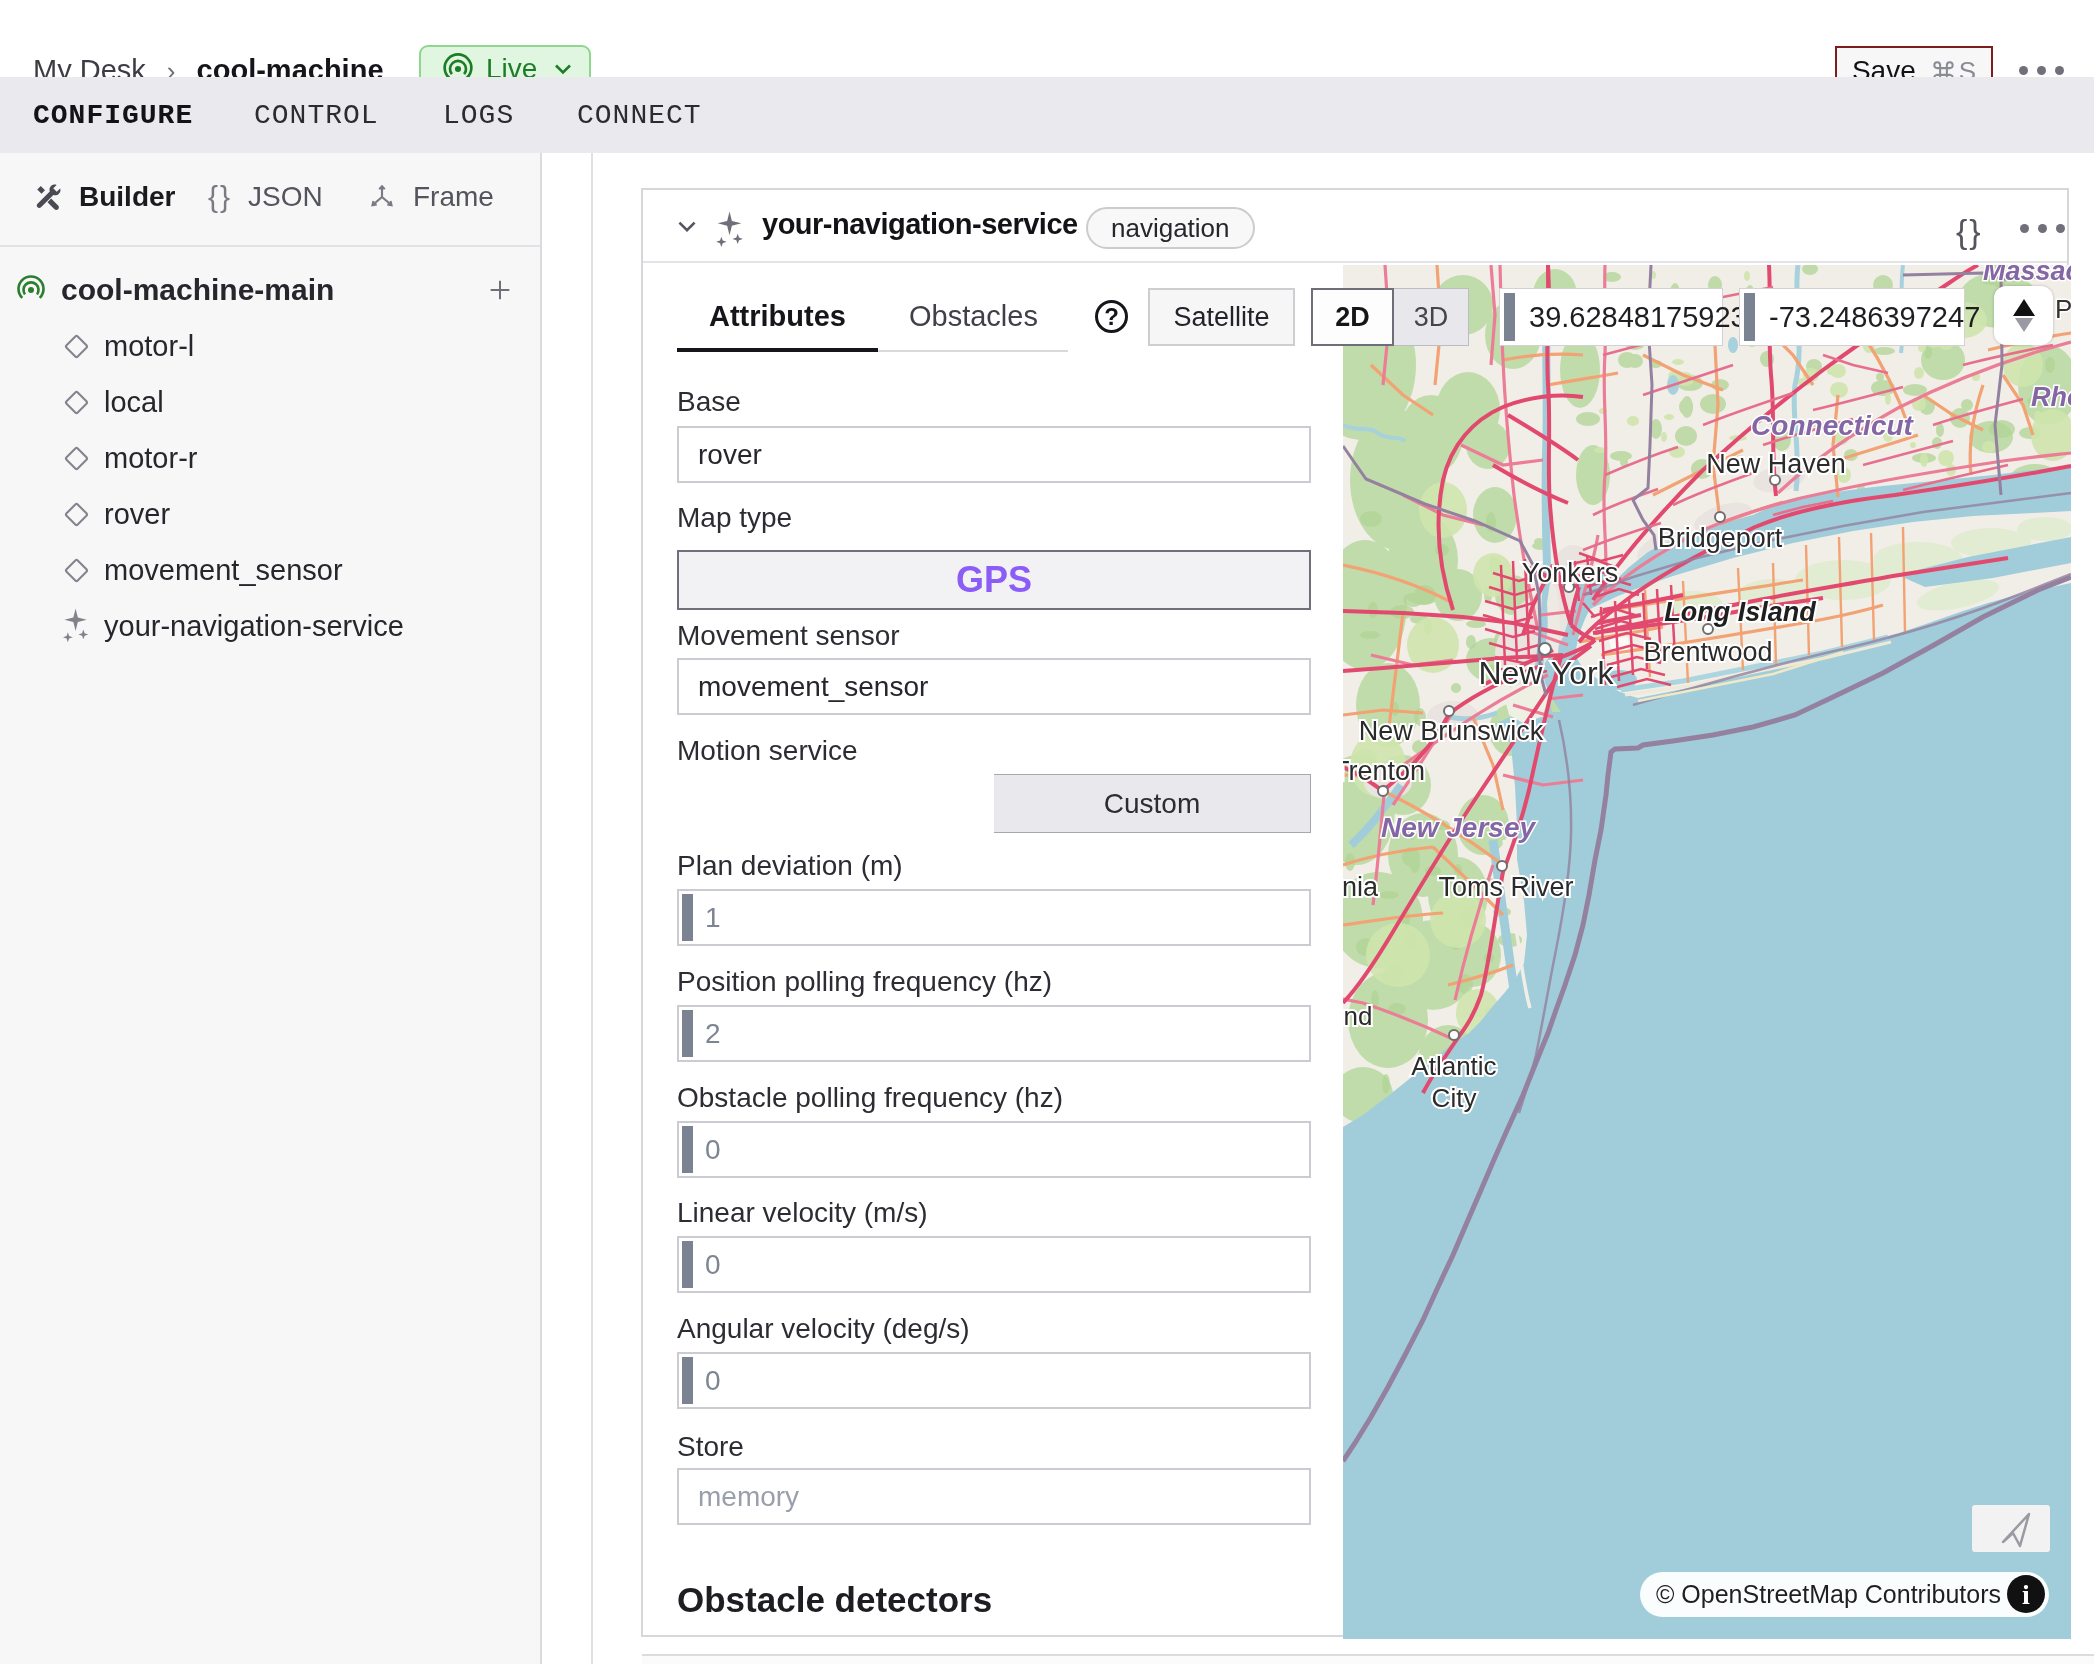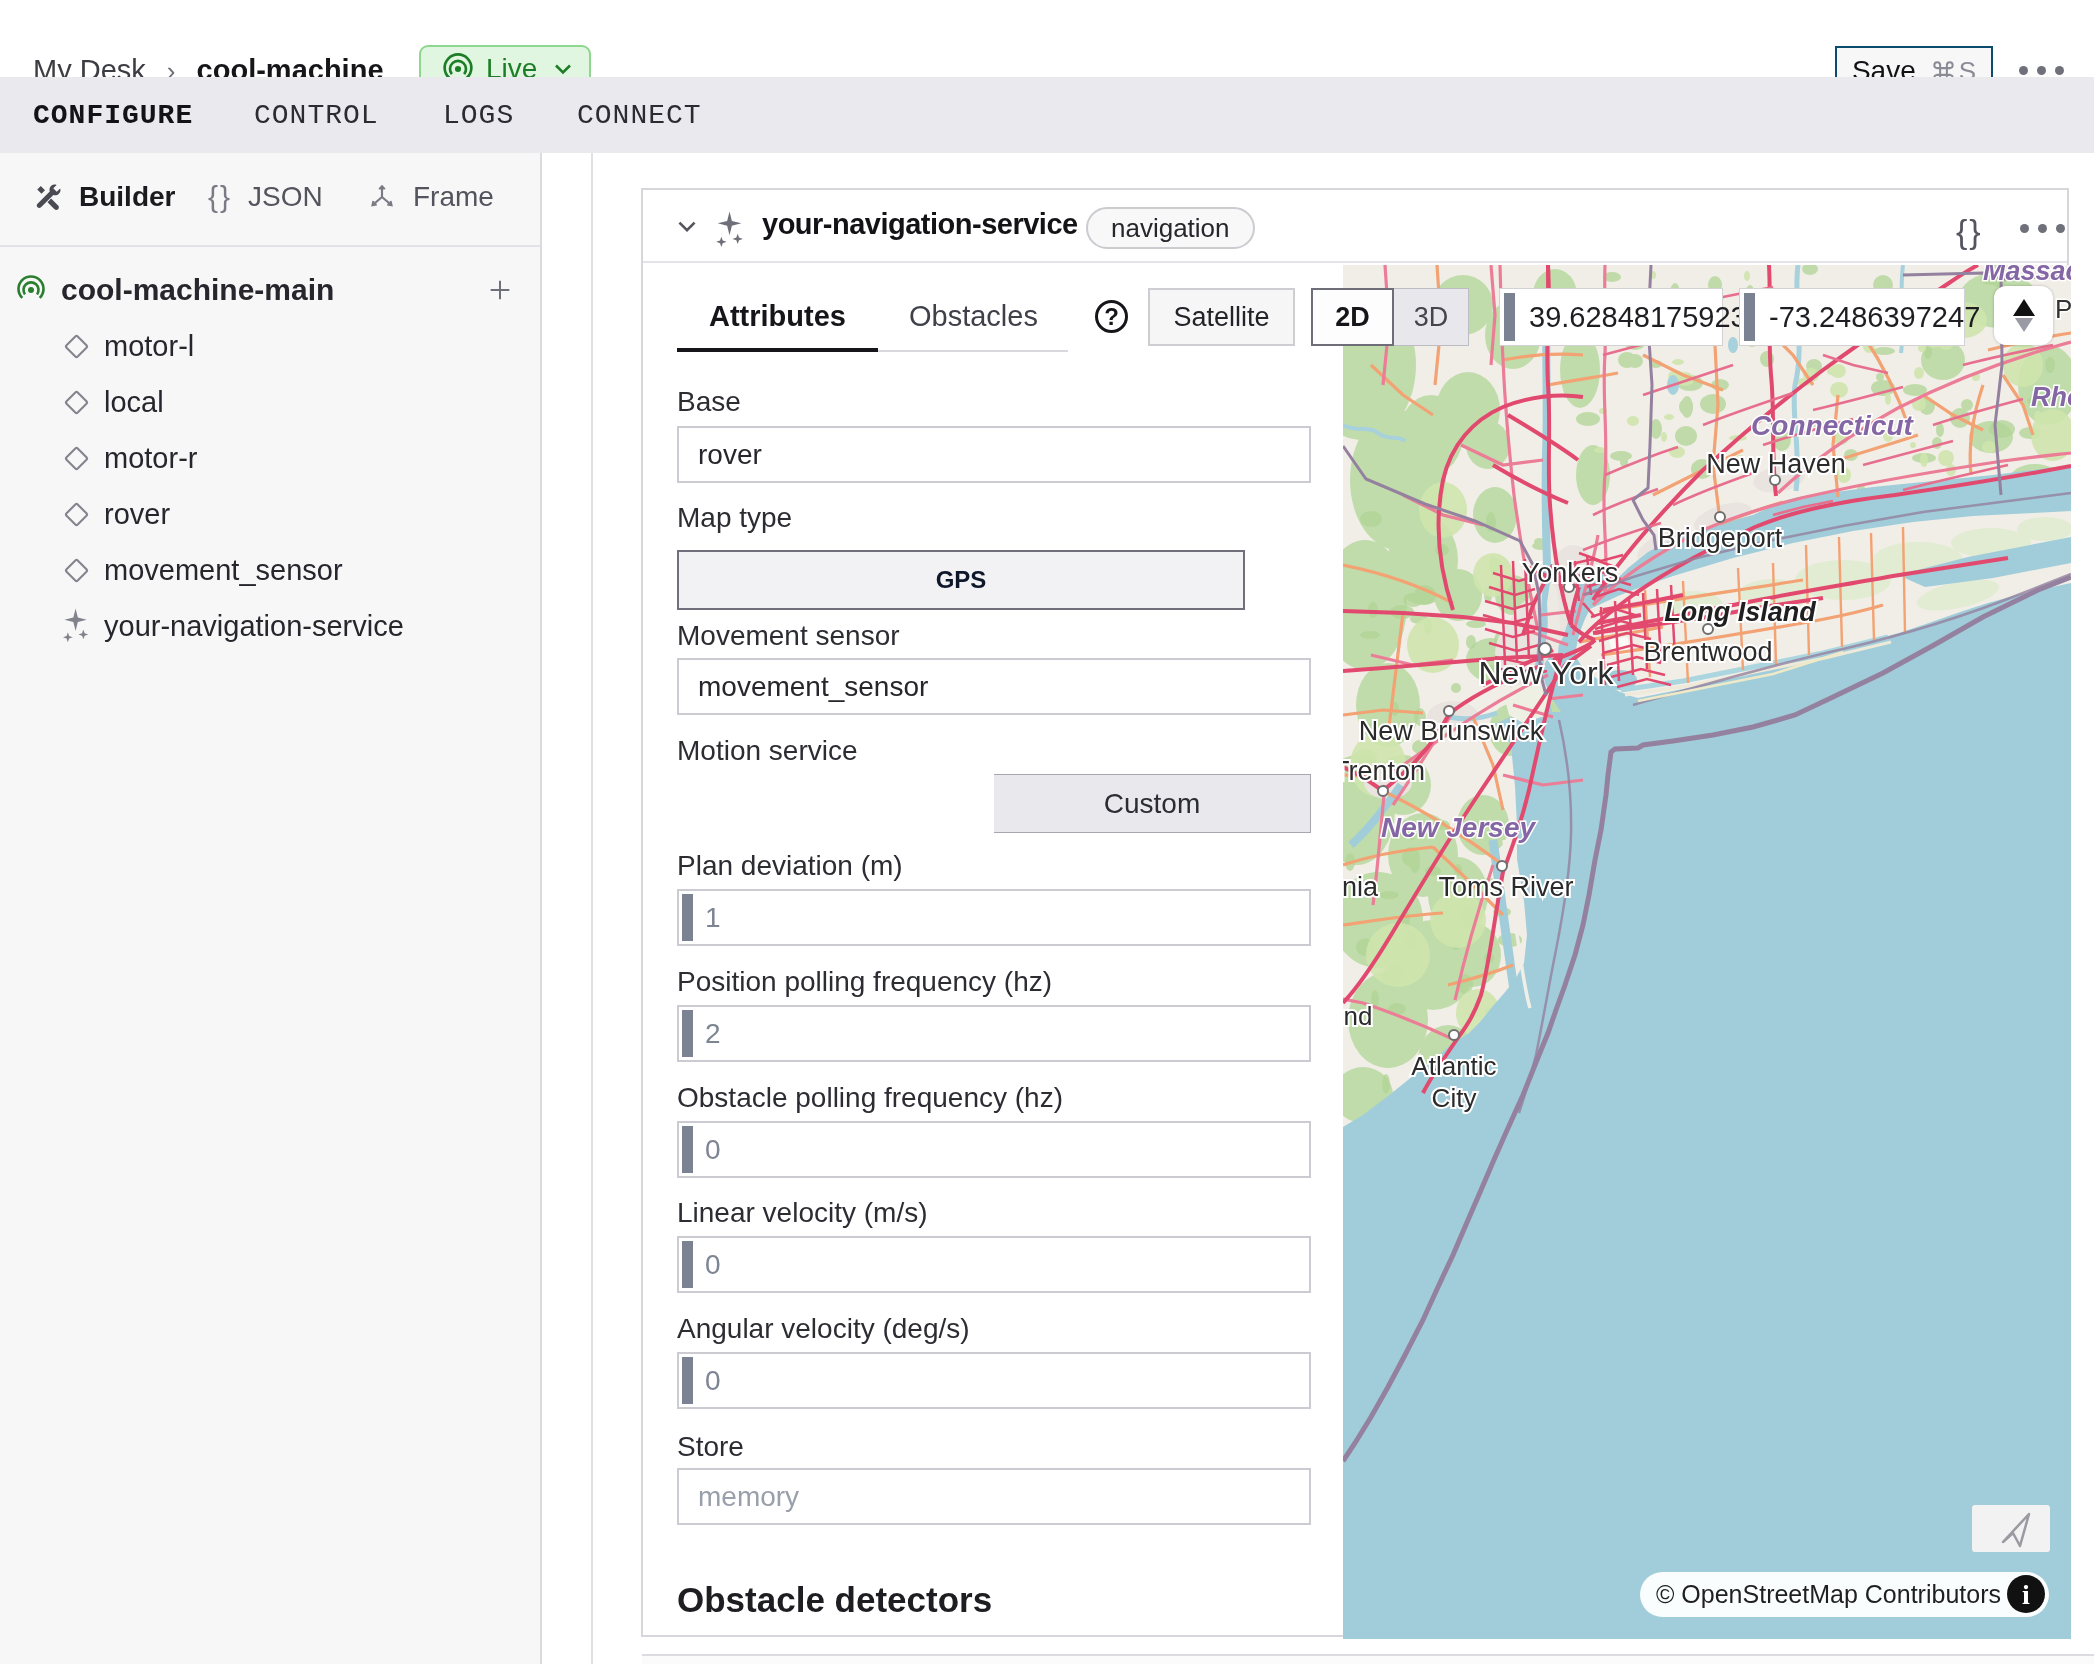--- a/index.html
+++ b/index.html
@@ -4,21 +4,21 @@
 <style>
 * { margin:0; padding:0; box-sizing:border-box; }
 html,body { width:2094px; height:1664px; background:#fff; font-family:"Liberation Sans", sans-serif; overflow:hidden; position:relative; }
 
 #hdr { position:absolute; left:0; top:0; width:1846px; height:77px; background:#fff; border-bottom:2px solid #d9d9dd;margin-top:38px; }
 #crumb { position:absolute; left:33px; top:16px; font-size:29px; color:#3c3c43; }
 #crumb b { color:#16161a; font-weight:700; }
 #crumb .sep { color:#6e6e78; margin:0 13px; font-size:26px; }
 #livebtn { position:absolute; left:419px; top:7px; width:172px; height:48px; background:#e0f6e0; border:2px solid #8fd78f; border-radius:9px; display:flex; align-items:center; }
 #livebtn .lt { color:#1d7d27; font-size:28px; margin-left:12px;text-align:center; }
-#savebtn { position:absolute; left:1835px; top:8px; width:158px; height:50px; background:#f7f7f8; border:2px solid #0c4a6e; display:flex; align-items:center; justify-content:center; }
+#savebtn { position:absolute; left:1835px; top:8px; width:158px; height:50px; background:#f7f7f8; border:2px solid #7f1d1d; display:flex; align-items:center; justify-content:center; }
 #savebtn .s1 { font-size:28px; color:#111116; margin-right:14px; }
 #savebtn .s2 { font-size:26px; color:#8b8b95; display:flex; align-items:center; }
 .dots3 { display:flex; gap:9px; align-items:center; }
 .dots3 i { width:9px; height:9px; border-radius:50%; background:#70707b; }
 #hdots { position:absolute; left:2019px; top:28px; }
 
 #tabbar { position:absolute; left:0; top:77px; width:2094px; height:76px; background:#e9e9ee; }
 #tabbar .t { position:absolute; top:0; height:76px; display:flex; align-items:center; font-family:"Liberation Mono", monospace; font-size:28px; letter-spacing:1px; color:#2b2b31; }
 #tabbar .t.on { font-weight:700; color:#131317; }
 
@@ -36,21 +36,21 @@
 #ctitle { position:absolute; left:119px; top:18px; font-size:29px; font-weight:700; color:#131317; letter-spacing:-0.5px; }
 #cpill { position:absolute; left:443px; top:17px; height:42px; padding:0 23px; border:2px solid #cbcbd0; border-radius:21px; background:#f8f8f9; font-size:26px; color:#26262c; display:flex; align-items:center; }
 #cjson { position:absolute; left:1313px; top:22px; font-size:34px; color:#55555f; letter-spacing:2px; }
 #cdots { position:absolute; left:1377px; top:34px; }
 
 .flabel { position:absolute; left:34px; font-size:28px; color:#2c2c33; }
 .finput { position:absolute; left:34px; width:634px; height:57px; border:2px solid #cbcbd1; background:#fff; font-size:28px; color:#26262c; display:flex; align-items:center; padding-left:19px; }
 .ninput { position:absolute; left:34px; width:634px; height:57px; border:2px solid #cbcbd1; background:#fff; }
 .ninput .bar { position:absolute; left:3px; top:3px; bottom:3px; width:11px; background:#7b8393; }
 .ninput .val { position:absolute; left:26px; top:50%; transform:translateY(-50%); font-size:28px; color:#7d8492; }
-.gpsbtn { position:absolute; left:34px; width:568px; height:60px; border:2px solid #70707c; background:#f2f2f4; display:flex; align-items:center; justify-content:center; font-size:24px; font-weight:700; color:#0f172a; }
+.gpsbtn { position:absolute; left:34px; width:634px; height:60px; border:2px solid #70707c; background:#f2f2f4; display:flex; align-items:center; justify-content:center; font-size:36px; font-weight:700; color:#8b5cf6; }
 #seg { position:absolute; left:34px; width:634px; height:59px; }
 #seg .a { position:absolute; left:0; top:0; width:317px; height:59px; border:2px solid #70707c; background:#f4f4f5; display:flex; align-items:center; justify-content:center; font-weight:700; font-size:28px; color:#1d1d22; }
 #seg .b { position:absolute; left:317px; top:0; width:317px; height:59px; border:1px solid #a7a7af; border-left:none; background:#e8e8ed; display:flex; align-items:center; justify-content:center; font-size:28px; color:#2c2c33; }
 
 #attrtab { position:absolute; left:34px; top:98px; width:391px; height:67px; }
 #helpc { position:absolute; left:452px; top:110px; width:33px; height:33px; border:3px solid #16161a; border-radius:50%; color:#16161a; font-size:24px; font-weight:700; display:flex; align-items:center; justify-content:center; }
 #satbtn { position:absolute; left:505px; top:98px; width:147px; height:58px; background:#f6f6f7; border:2px solid #cdcdd2; display:flex; align-items:center; justify-content:center; font-size:27px; color:#222228; }
 #dseg { position:absolute; left:668px; top:98px; height:58px; }
 #dseg .d2 { position:absolute; left:0; top:0; width:83px; height:58px; background:#fdfdfd; border:2px solid #6e6e79; font-weight:700; font-size:27px; color:#16161a; display:flex; align-items:center; justify-content:center; }
 #dseg .d3 { position:absolute; left:83px; top:0; width:75px; height:58px; background:#e7e7ec; border:1px solid #bcbcc4; border-left:none; font-size:27px; color:#44444d; display:flex; align-items:center; justify-content:center; }

